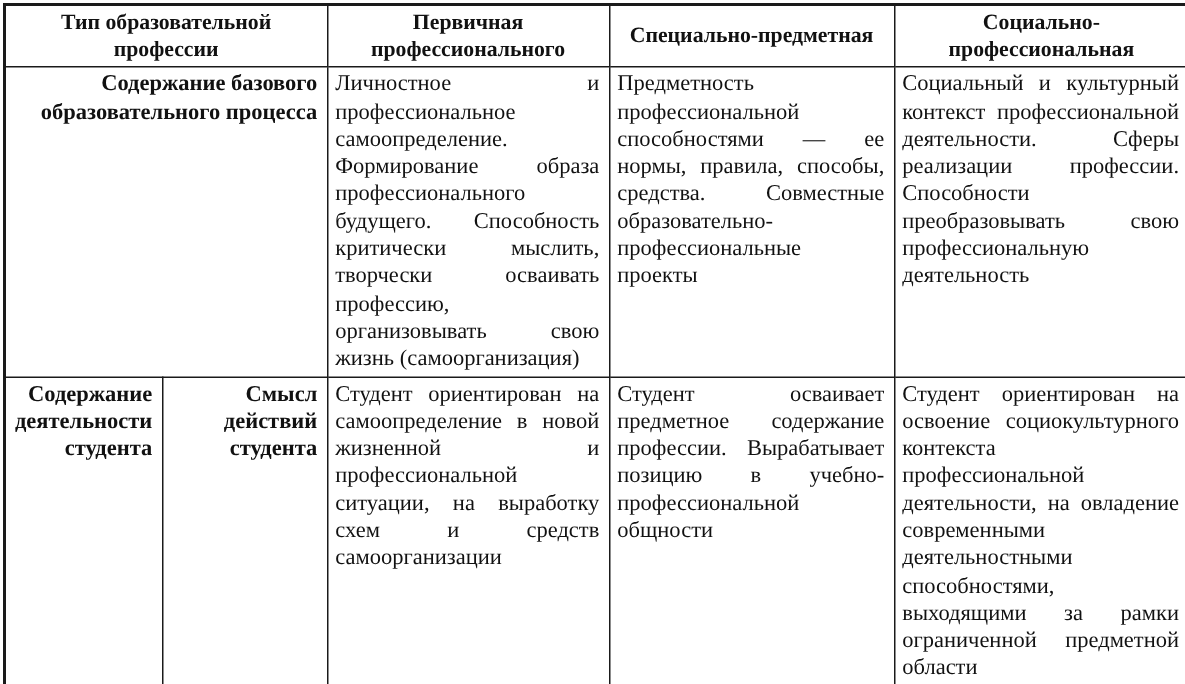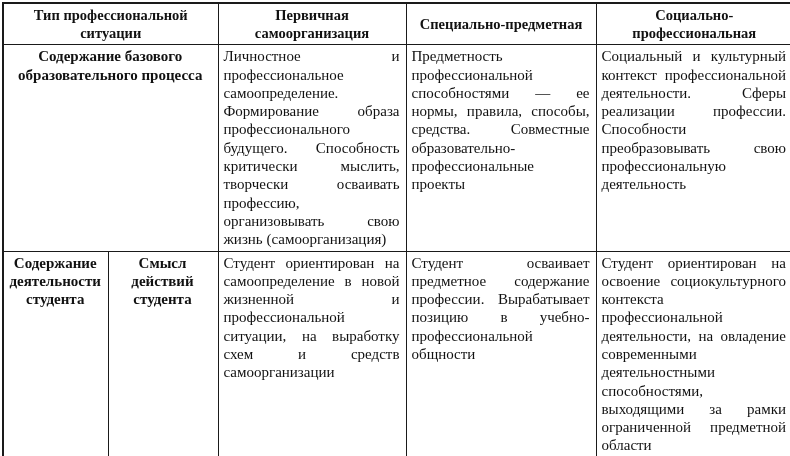--- a/index.html
+++ b/index.html
@@ -34,21 +34,21 @@
   .edu-table th {
     font-weight: bold;
     text-align: center;
     vertical-align: middle;
     font-size: 14.5px;
     line-height: 1.25;
     padding: 2px 4px;
   }
   .edu-table td.label-cell {
     font-weight: bold;
-    text-align: center;
+    text-align: right;
     hyphens: manual;
     margin-left: 13px;
   }
   .edu-table td.body-cell {
     text-align: justify;
     hyphens: auto;
     -webkit-hyphens: auto;
   }
   tr.hdr-row    { height: 36px; }
   tr.row-1      { height: 148px; }
@@ -60,22 +60,22 @@
 <table class="edu-table">
   <colgroup>
     <col style="width:105px">
     <col style="width:110px">
     <col style="width:188px">
     <col style="width:190px">
     <col style="width:197px">
   </colgroup>
   <thead>
     <tr class="hdr-row">
-      <th colspan="2">Тип профессиональной ситуации</th>
-      <th>Первичная самоорганизация</th>
+      <th colspan="2">Тип образовательной профессии</th>
+      <th>Первичная профессионального</th>
       <th>Специально-предметная</th>
       <th>Социально-профессиональная</th>
     </tr>
   </thead>
   <tbody>
     <tr class="row-1">
       <td colspan="2" class="label-cell">Содержание базового образовательного процесса</td>
       <td class="body-cell">Личностное и профессиональное самоопределение. Формирование образа профессионального будущего. Способность критически мыслить, творчески осваивать профессию, организовывать свою жизнь (самоорганизация)</td>
       <td class="body-cell">Предметность профессиональной способностями — ее нормы, правила, способы, средства. Совместные образовательно-профессиональные проекты</td>
       <td class="body-cell">Социальный и культурный контекст профессиональной деятельности. Сферы реализации профессии. Способности преобразовывать свою профессиональную деятельность</td>

